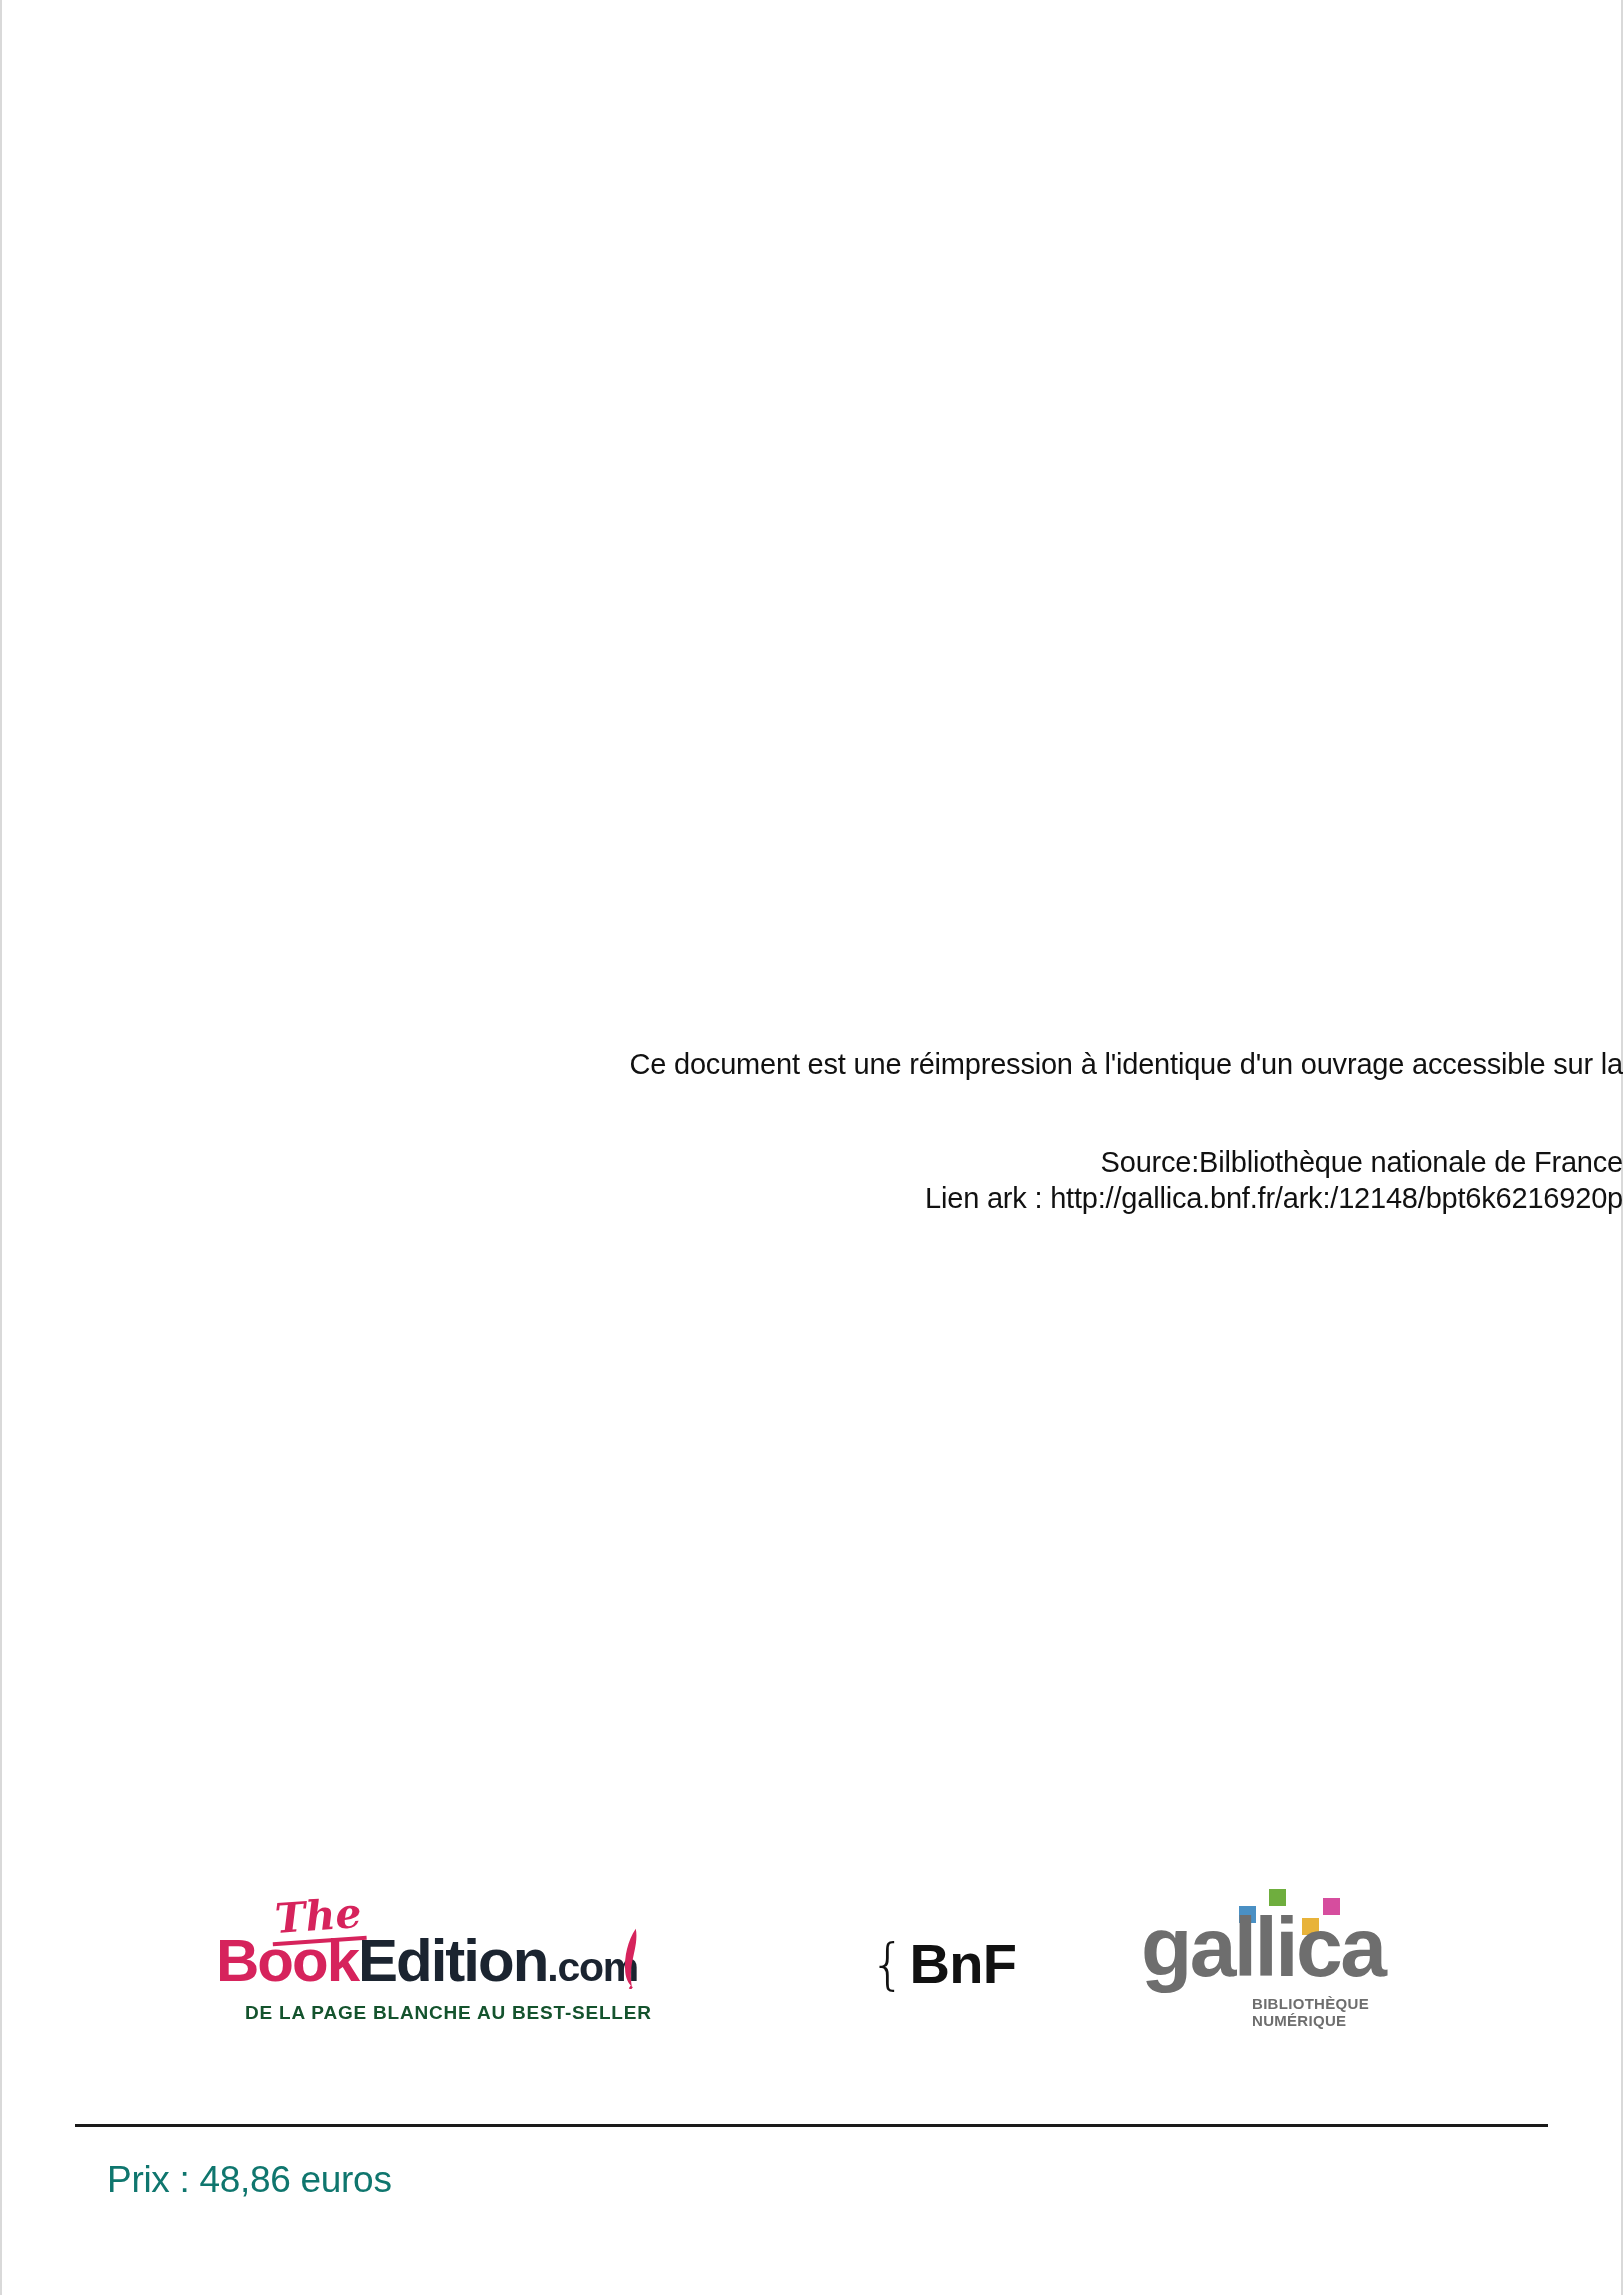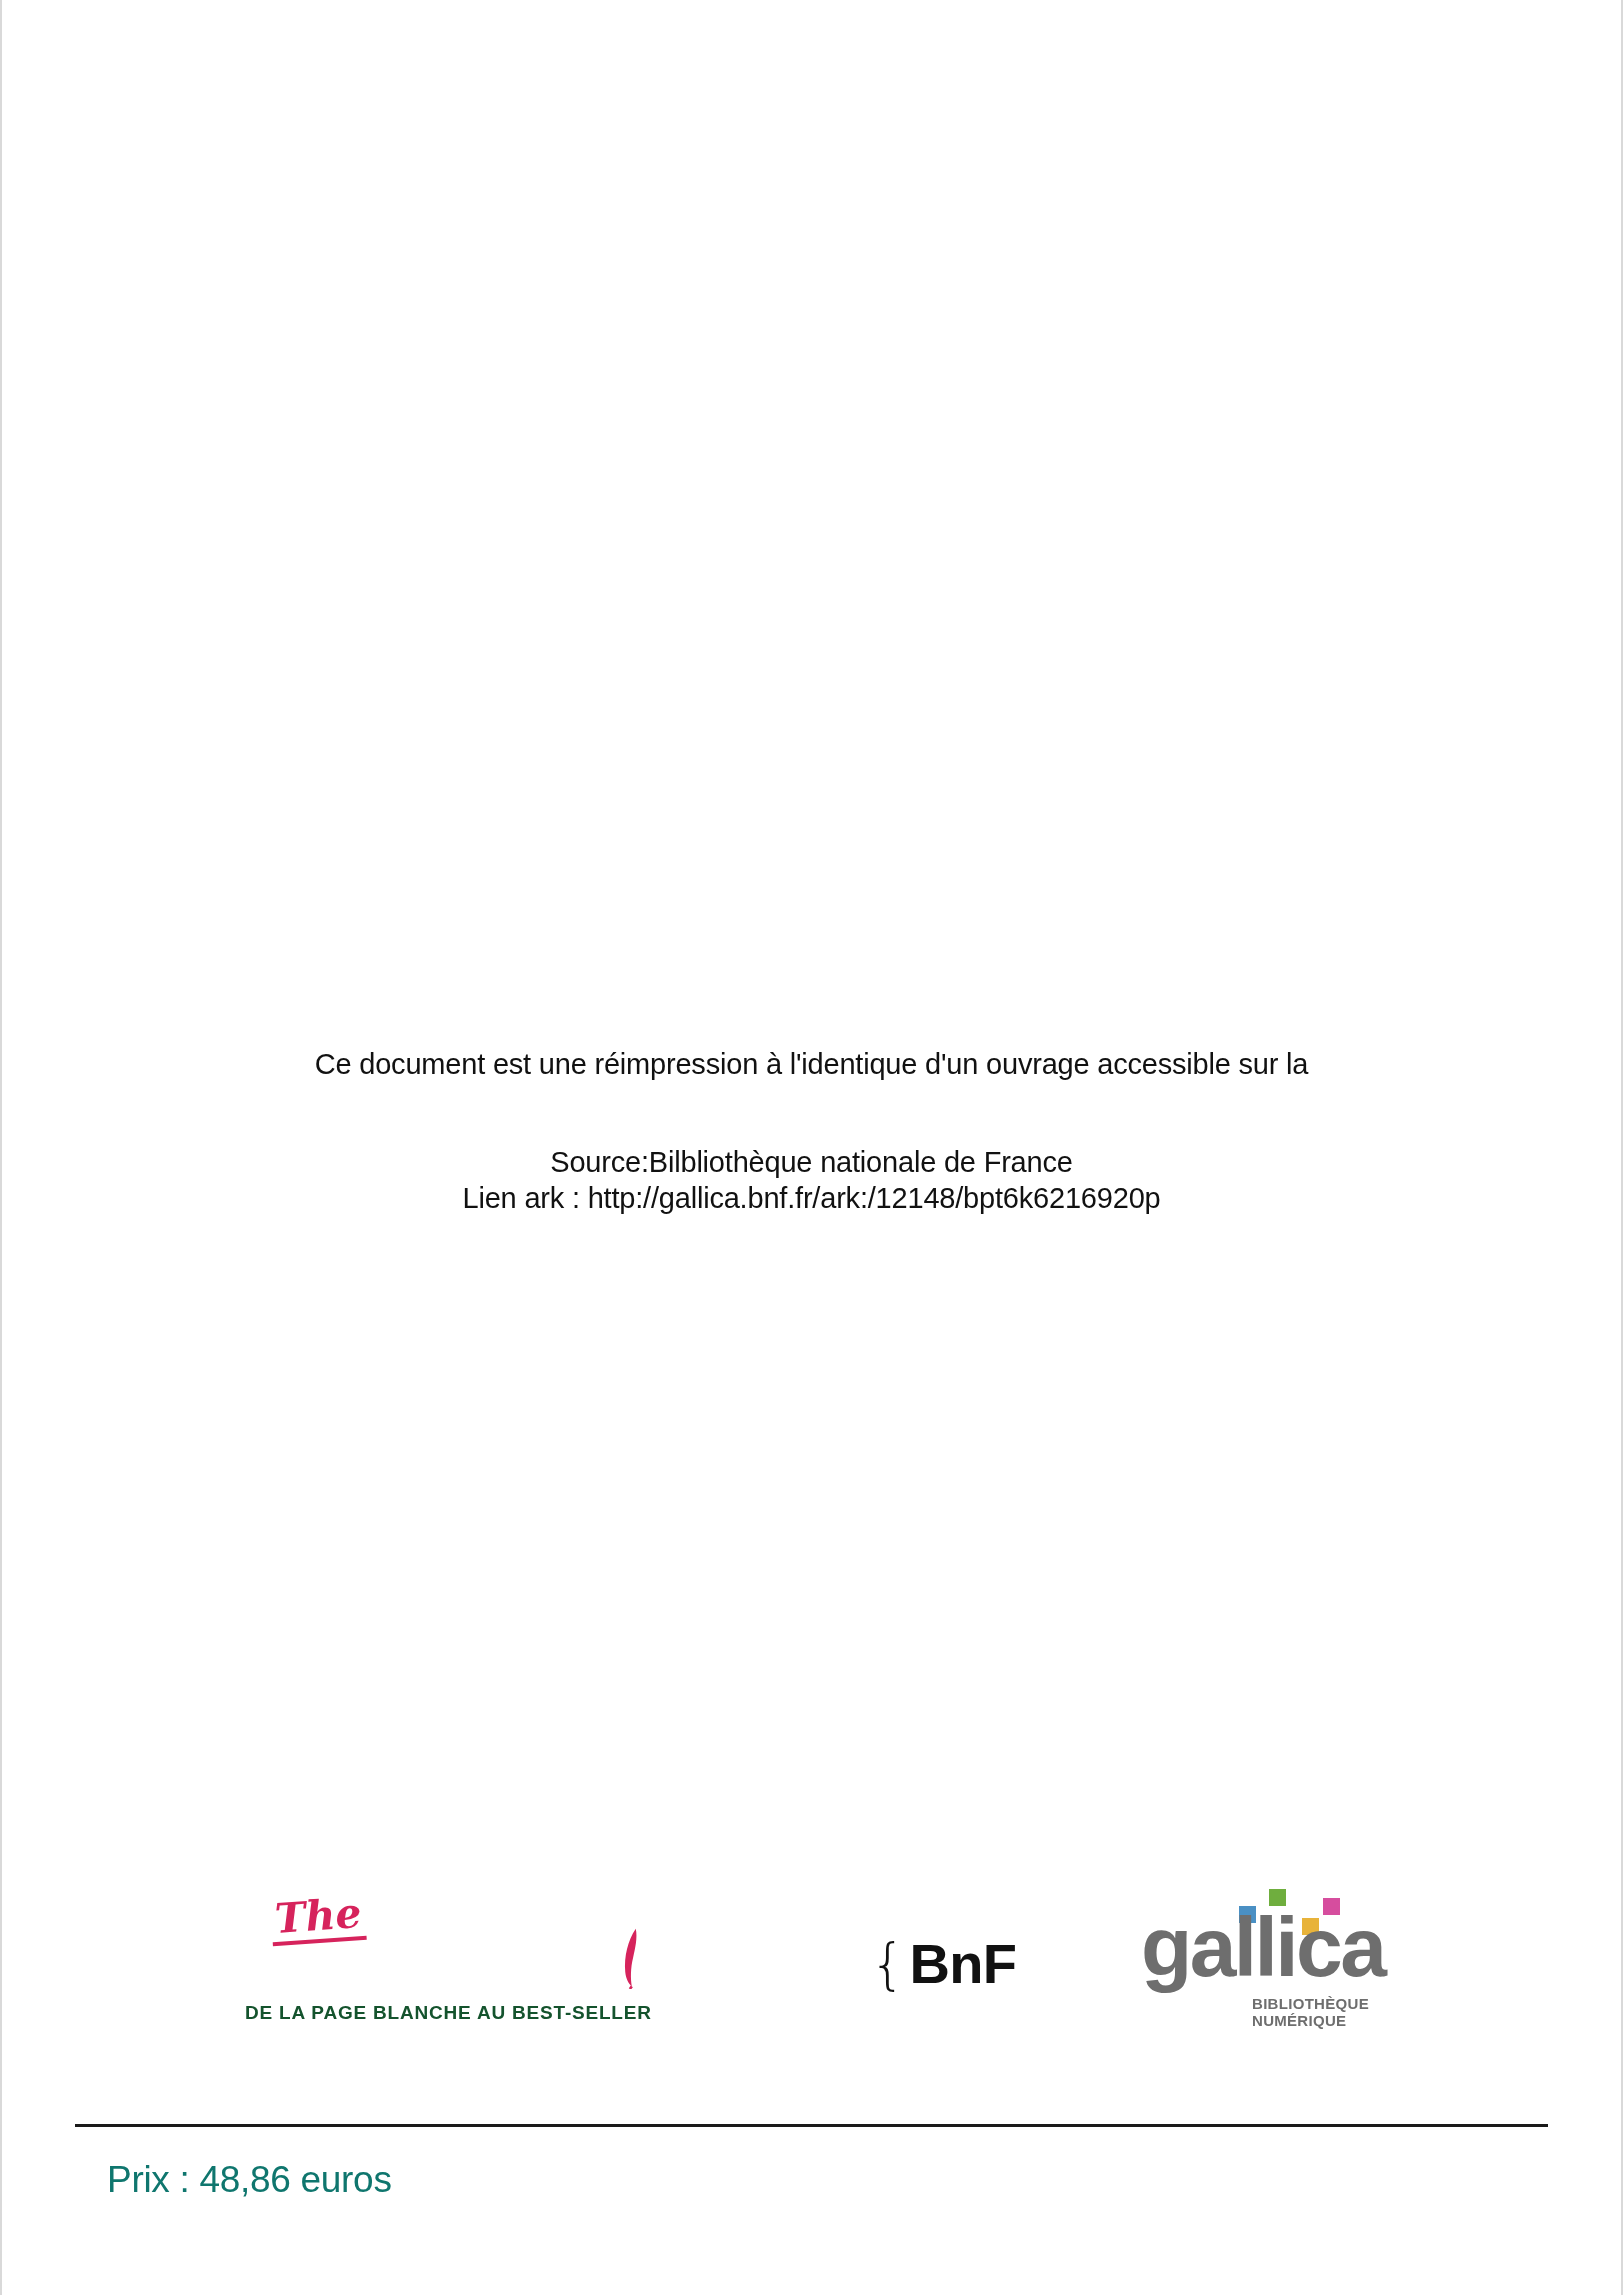--- a/index.html
+++ b/index.html
@@ -34,20 +34,21 @@
     right: 0;
     top: 1047px;
     text-align: center;
   }
   .notice p {
     margin: 0;
     font-size: 29px;
     line-height: 1.22;
     letter-spacing: -0.2px;
     color: #111111;
+    text-align: right;
   }
   .notice .block-gap {
     height: 63px;
   }
 
   
   .logos {
     position: absolute;
     left: 0;
     right: 0;
@@ -214,20 +215,21 @@
   <p>Ce document est une réimpression à l'identique d'un ouvrage accessible sur la</p>
   <div class="block-gap"></div>
   <p>Source:Bilbliothèque nationale de France</p>
   <p>Lien ark : http://gallica.bnf.fr/ark:/12148/bpt6k6216920p</p>
 </div>
 
 <div class="logos">
 
   <div class="logo-bookedition">
     <div class="be-the">The</div>
+    <div class="be-main"><span>Book</span><span class="dark">Edition</span><span class="be-com">.com</span></div>
     <svg class="be-quill" viewBox="0 0 44 96">
       <path d="M30 4 C18 22 12 46 14 70 C15 80 19 88 24 92 C22 80 22 64 26 48 C29 34 33 18 30 4 Z" fill="#d6235c"></path>
       <path d="M24 92 L21 96" stroke="#d6235c" stroke-width="4" fill="none"></path>
     </svg>
     <div class="be-tag">DE LA PAGE BLANCHE AU BEST-SELLER</div>
   </div>
 
   <div class="logo-bnf">
     <span class="bnf-brace">{</span>
     <span class="bnf-text">BnF</span>

